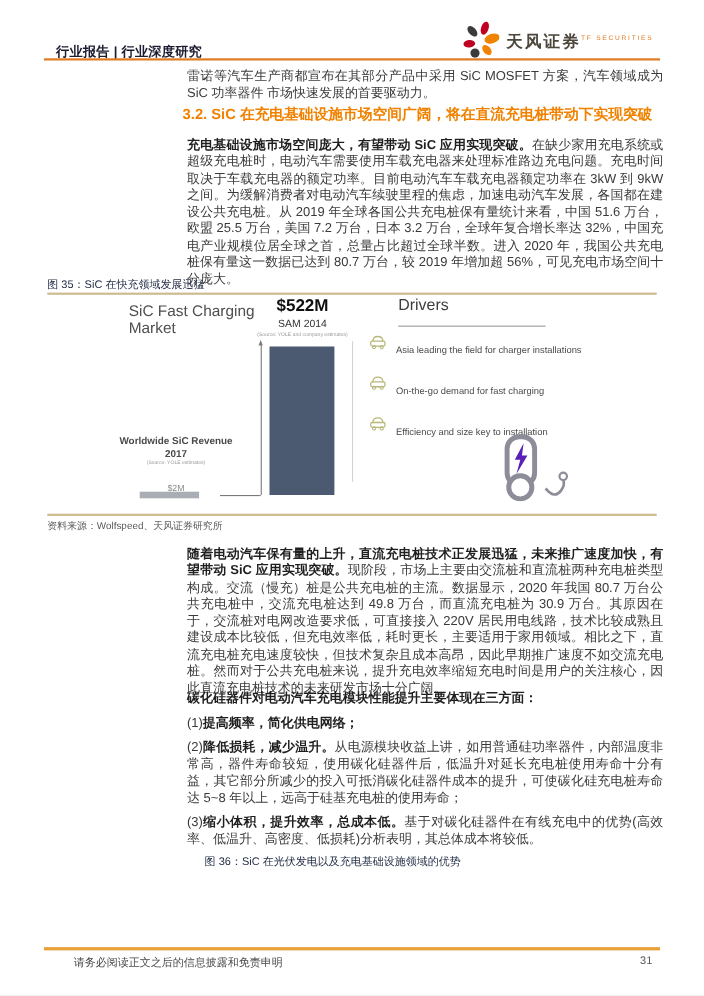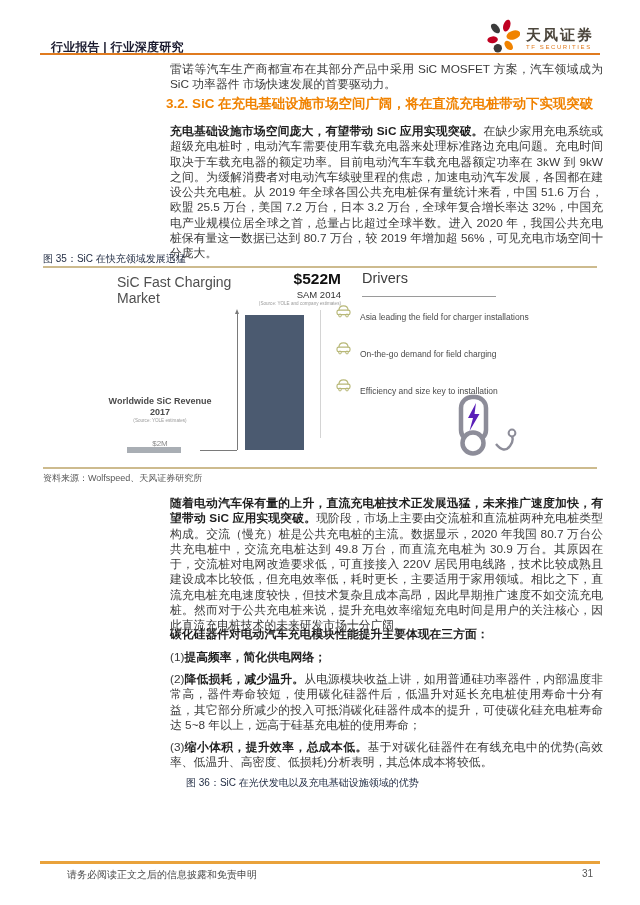--- a/index.html
+++ b/index.html
@@ -8,38 +8,38 @@
   .page {
     position:relative; width:640px; height:905px; background:#ffffff;
     margin:0 auto; overflow:hidden; color:#333;
   }
   .abs { position:absolute; }
 
   
   .hdr-label { left:51px; top:39px; font-size:12px; font-weight:bold; color:#1c1c30; letter-spacing:.2px; }
   .hdr-rule { left:40px; top:53px; width:560px; height:2px; background:#e07b1f; }
   .logo { right:46px; top:18px; display:flex; align-items:center; gap:6px; }
-  .logo-text { display:flex; flex-direction:column; align-items:flex-start; }
+  .logo-text { display:flex; flex-direction:row; align-items:flex-start; }
   .logo-cn { font-size:15px; font-weight:bold; color:#4c463c; letter-spacing:2px; line-height:16px; }
   .logo-en { font-size:6px; color:#e07b1f; letter-spacing:1.6px; margin-top:1px; }
 
   
   .body-para { left:170px; width:433px; font-size:11.8px; line-height:15.3px; text-align:justify; color:#3a3a3a; }
   .body-para b { color:#1f1f1f; }
   .sec-heading { left:166px; top:95px; font-size:13.4px; font-weight:bold; color:#f08200; }
 
   
   .fig-caption { font-size:10px; font-weight:normal; color:#1e2940; }
   .tan-rule { left:43px; width:554px; height:2px; background:#cdbb8e; }
   .src-note { left:43px; top:472px; font-size:9px; color:#595959; }
 
   
   .chart { left:43px; top:270px; width:554px; height:194px; }
   .c-title { left:74px; top:4px; width:130px; font-size:14px; line-height:16px; color:#4f4f4f; }
-  .c-top { left:166px; top:0; width:132px; text-align:right; }
+  .c-top { left:166px; top:0; width:132px; text-align:center; }
   .c-val { font-size:15.5px; font-weight:bold; color:#101010; }
   .c-sam { font-size:9.5px; color:#333; margin-top:1px; }
   .c-src { font-size:4.6px; color:#9a9a9a; margin-top:1px; white-space:nowrap; }
   .axis-v { left:194px; top:44px; width:1px; height:136px; background:#7a7a7a; }
   .axis-arrow { left:192px; top:39px; width:0; height:0; border-left:2.5px solid transparent; border-right:2.5px solid transparent; border-bottom:5px solid #7a7a7a; }
   .bar-main { left:202px; top:45px; width:59px; height:135px; }
   .axis-h { left:157px; top:180px; width:37px; height:1px; background:#7a7a7a; }
   .ww { left:60px; top:126px; width:114px; text-align:center; }
   .ww-title { font-size:9px; font-weight:bold; color:#4a4a4a; line-height:10.5px; }
   .ww-src { font-size:4.6px; color:#9a9a9a; margin-top:1px; }
@@ -136,21 +136,21 @@
     </div>
     <div class="abs drv-row" style="top:70px">
       <span>
         <svg width="17" height="15" viewBox="0 0 20 18">
           <path d="M4.5 9 Q4.5 3.5 10 3.5 Q15.5 3.5 15.5 9" fill="none" stroke="#b8b878" stroke-width="1.4"></path>
           <rect x="2.2" y="8.5" width="15.6" height="5.4" rx="2" fill="none" stroke="#b8b878" stroke-width="1.4"></rect>
           <circle cx="5.8" cy="15" r="1.7" fill="none" stroke="#b8b878" stroke-width="1.2"></circle>
           <circle cx="14.2" cy="15" r="1.7" fill="none" stroke="#b8b878" stroke-width="1.2"></circle>
         </svg>
       </span>
-      <span class="drv-text">On-the-go demand for field charging</span>
+      <span class="drv-text">On-the-go demand for fast charging</span>
     </div>
     <div class="abs drv-row" style="top:107px">
       <span>
         <svg width="17" height="15" viewBox="0 0 20 18">
           <path d="M4.5 9 Q4.5 3.5 10 3.5 Q15.5 3.5 15.5 9" fill="none" stroke="#b8b878" stroke-width="1.4"></path>
           <rect x="2.2" y="8.5" width="15.6" height="5.4" rx="2" fill="none" stroke="#b8b878" stroke-width="1.4"></rect>
           <circle cx="5.8" cy="15" r="1.7" fill="none" stroke="#b8b878" stroke-width="1.2"></circle>
           <circle cx="14.2" cy="15" r="1.7" fill="none" stroke="#b8b878" stroke-width="1.2"></circle>
         </svg>
       </span>

